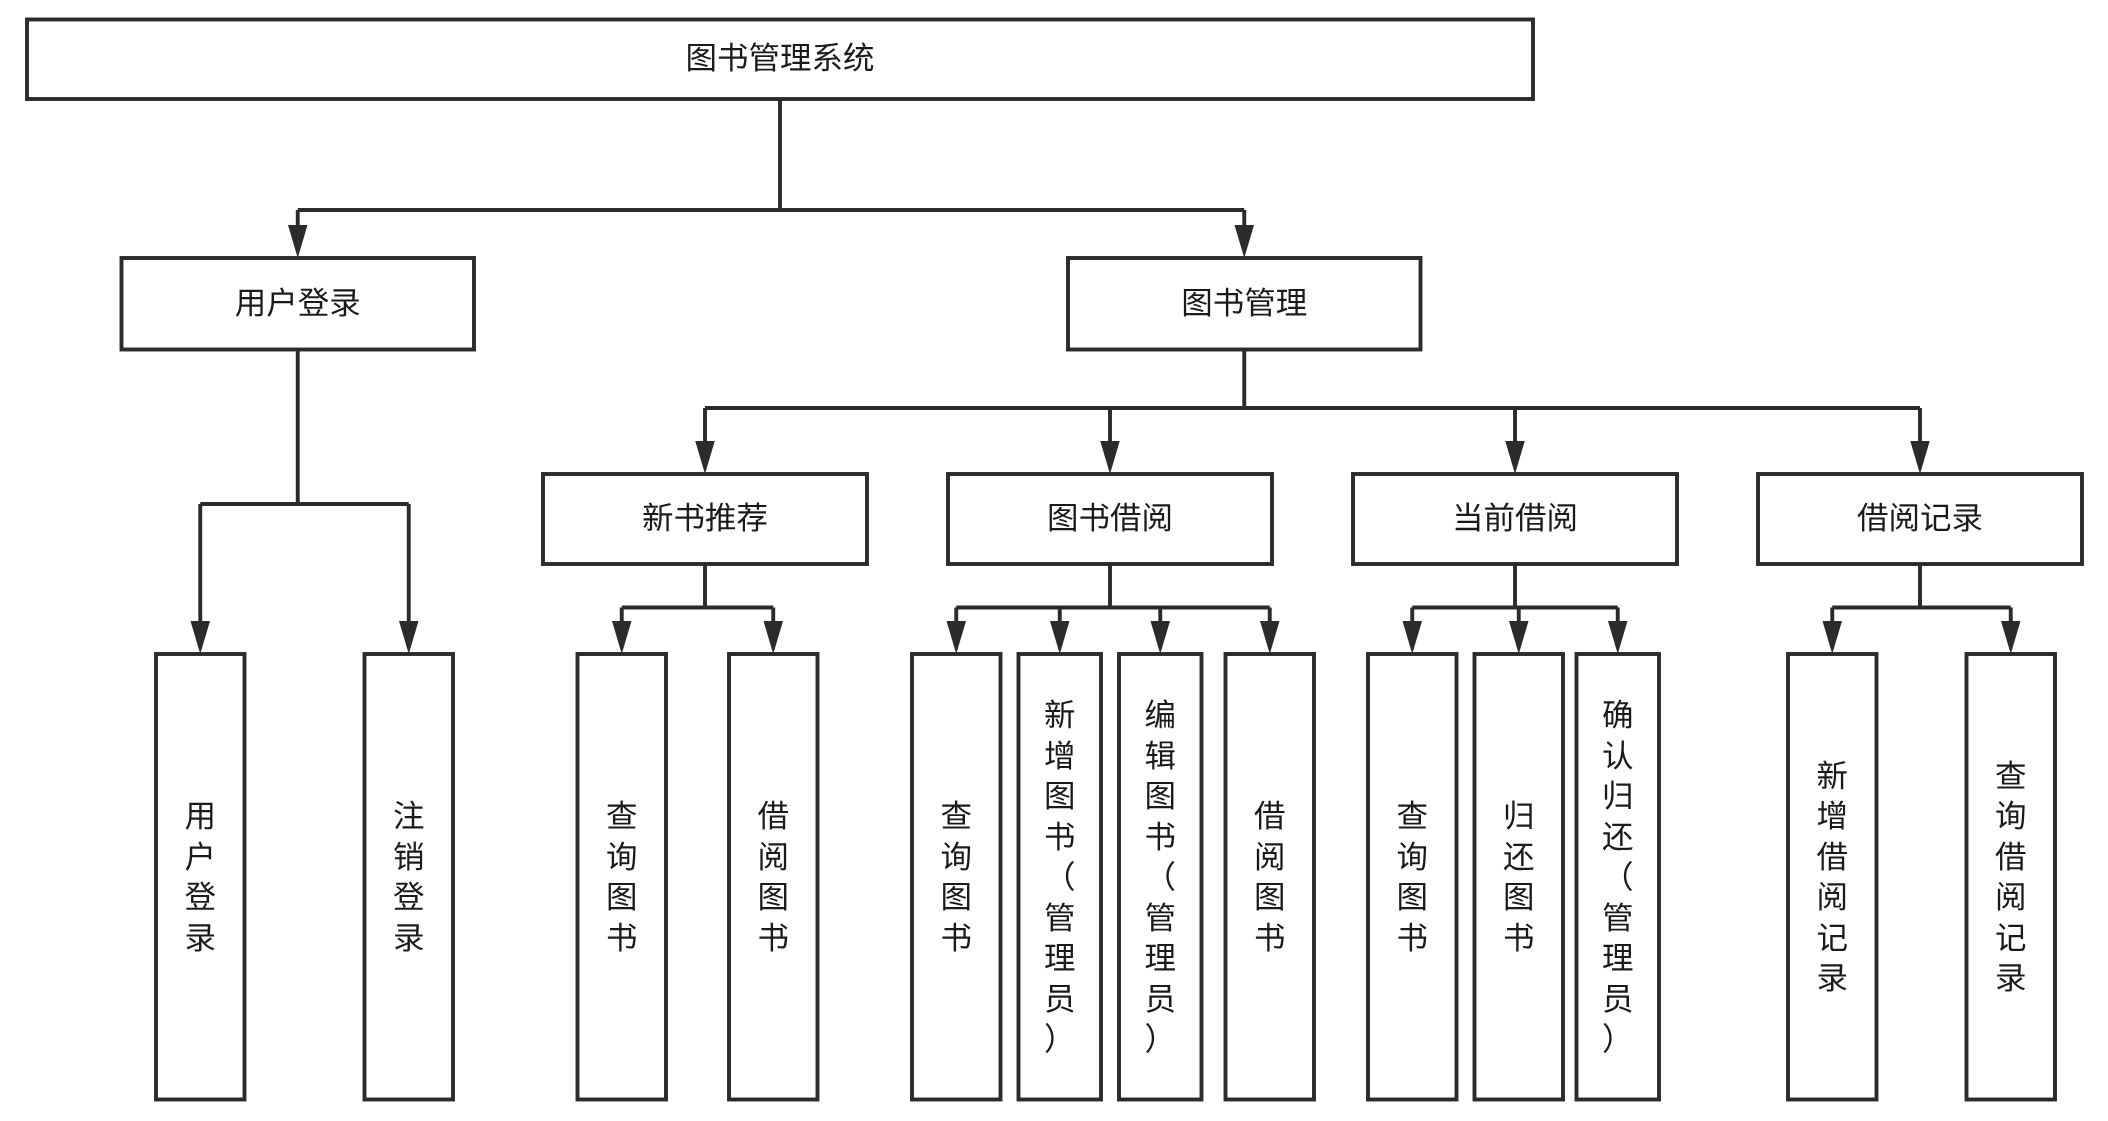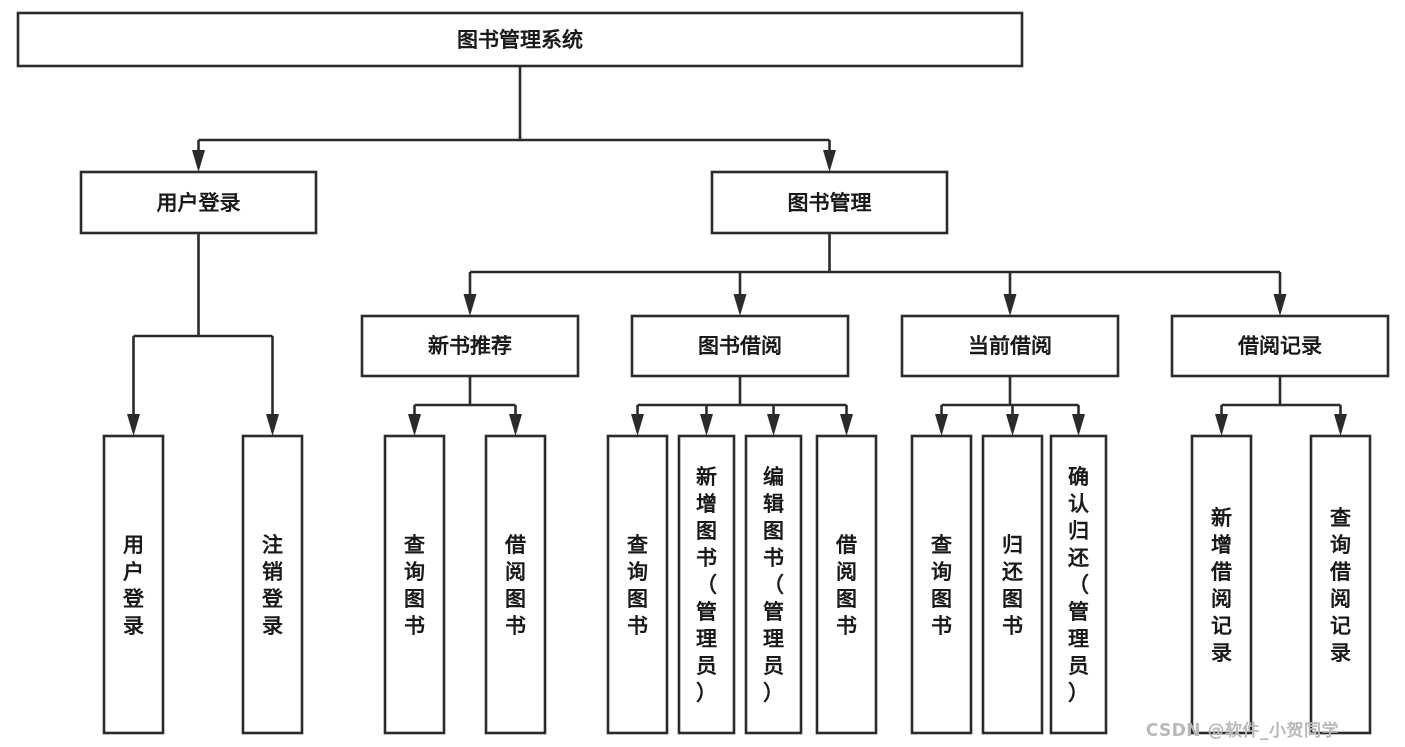--- a/index.html
+++ b/index.html
@@ -12,21 +12,20 @@
     width: 1405px;
     height: 747px;
     overflow: hidden;
     font-family: "DejaVu Sans", "Liberation Sans", sans-serif;
   }
   #diagram-root {
     position: relative;
     width: 1347px;
     height: 747px;
     background: #ffffff;
-    font-weight: bold;
   }
   svg.diagram-canvas {
     position: absolute;
     left: 0;
     top: 0;
     width: 1405px;
     height: 747px;
     display: block;
   }
   .node-box {
@@ -221,14 +220,13 @@
           <rect class="node-box" x="1192" y="436" width="59" height="297"></rect>
           <text class="node-label-v" x="1221.5" y="524.56"><tspan x="1221.5" dy="0">新</tspan><tspan x="1221.5" dy="27">增</tspan><tspan x="1221.5" dy="27">借</tspan><tspan x="1221.5" dy="27">阅</tspan><tspan x="1221.5" dy="27">记</tspan><tspan x="1221.5" dy="27">录</tspan></text>
         </g>
         <g>
           <rect class="node-box" x="1311" y="436" width="59" height="297"></rect>
           <text class="node-label-v" x="1340.5" y="524.56"><tspan x="1340.5" dy="0">查</tspan><tspan x="1340.5" dy="27">询</tspan><tspan x="1340.5" dy="27">借</tspan><tspan x="1340.5" dy="27">阅</tspan><tspan x="1340.5" dy="27">记</tspan><tspan x="1340.5" dy="27">录</tspan></text>
         </g>
       </g>
   </svg>
 
-  <div class="watermark-text">CSDN @软件_小贺同学</div>
 </div>
 
 </body></html>

